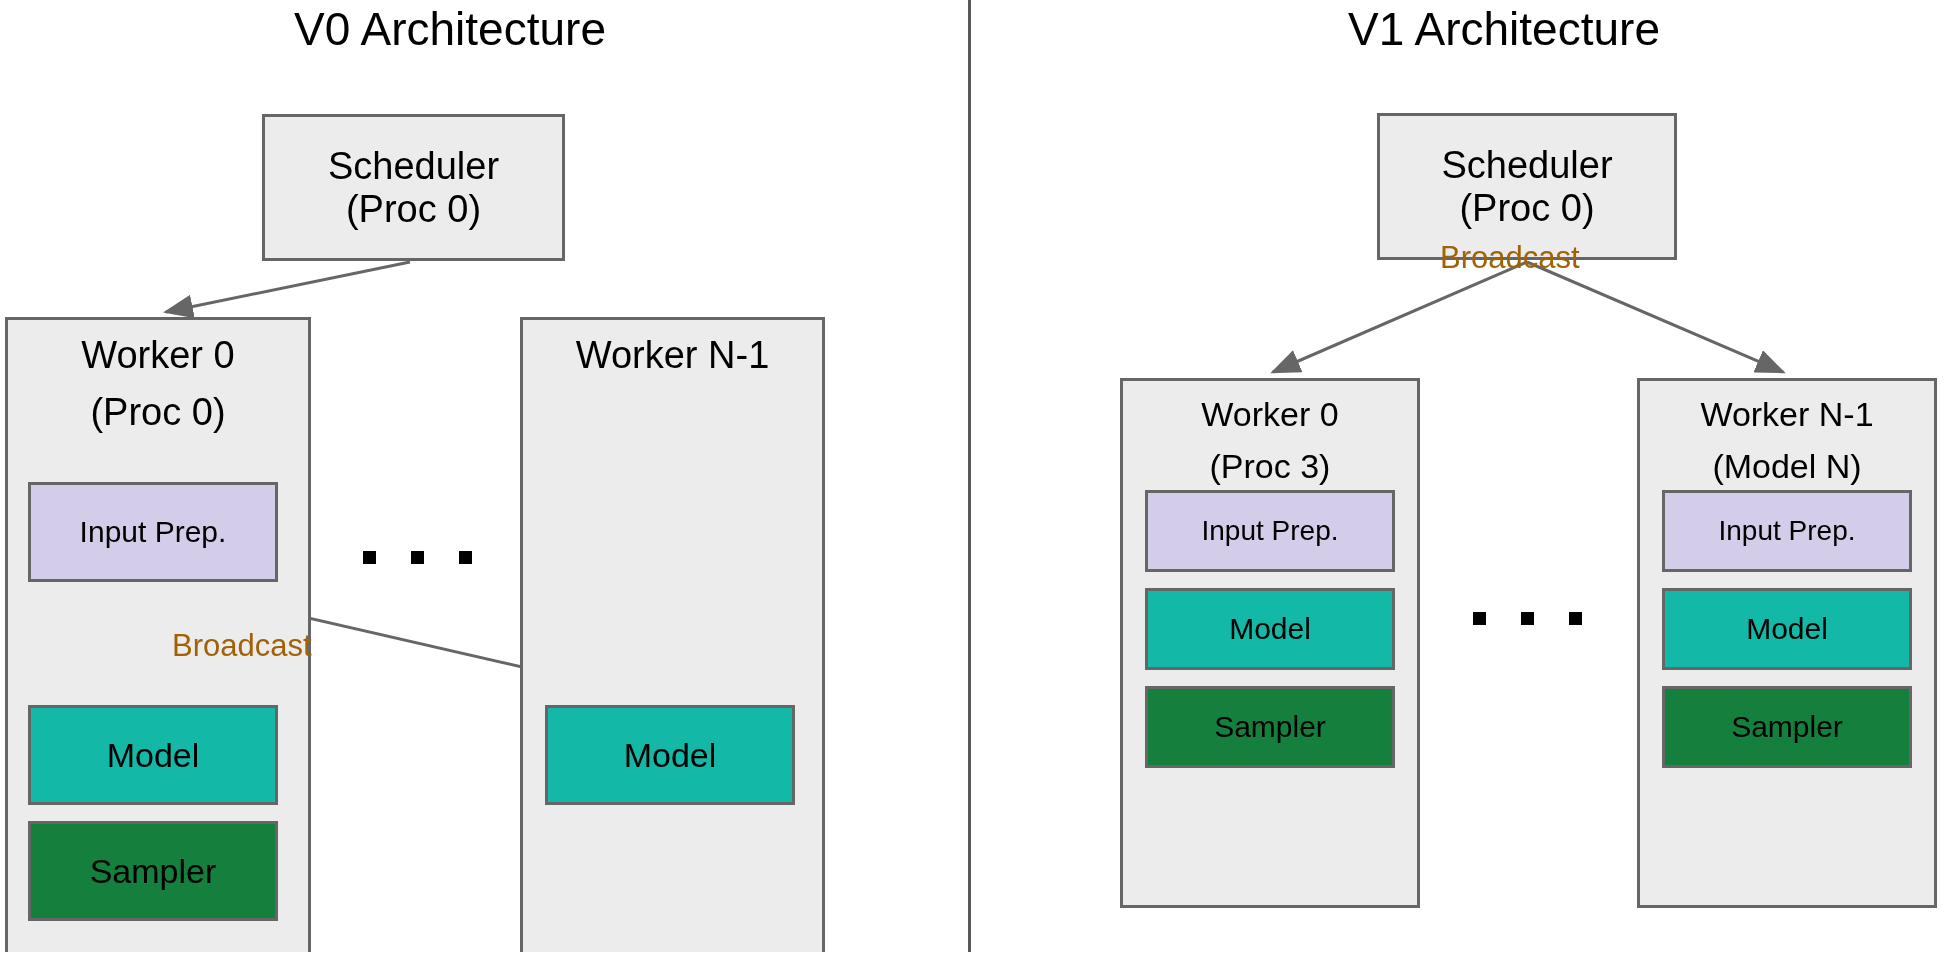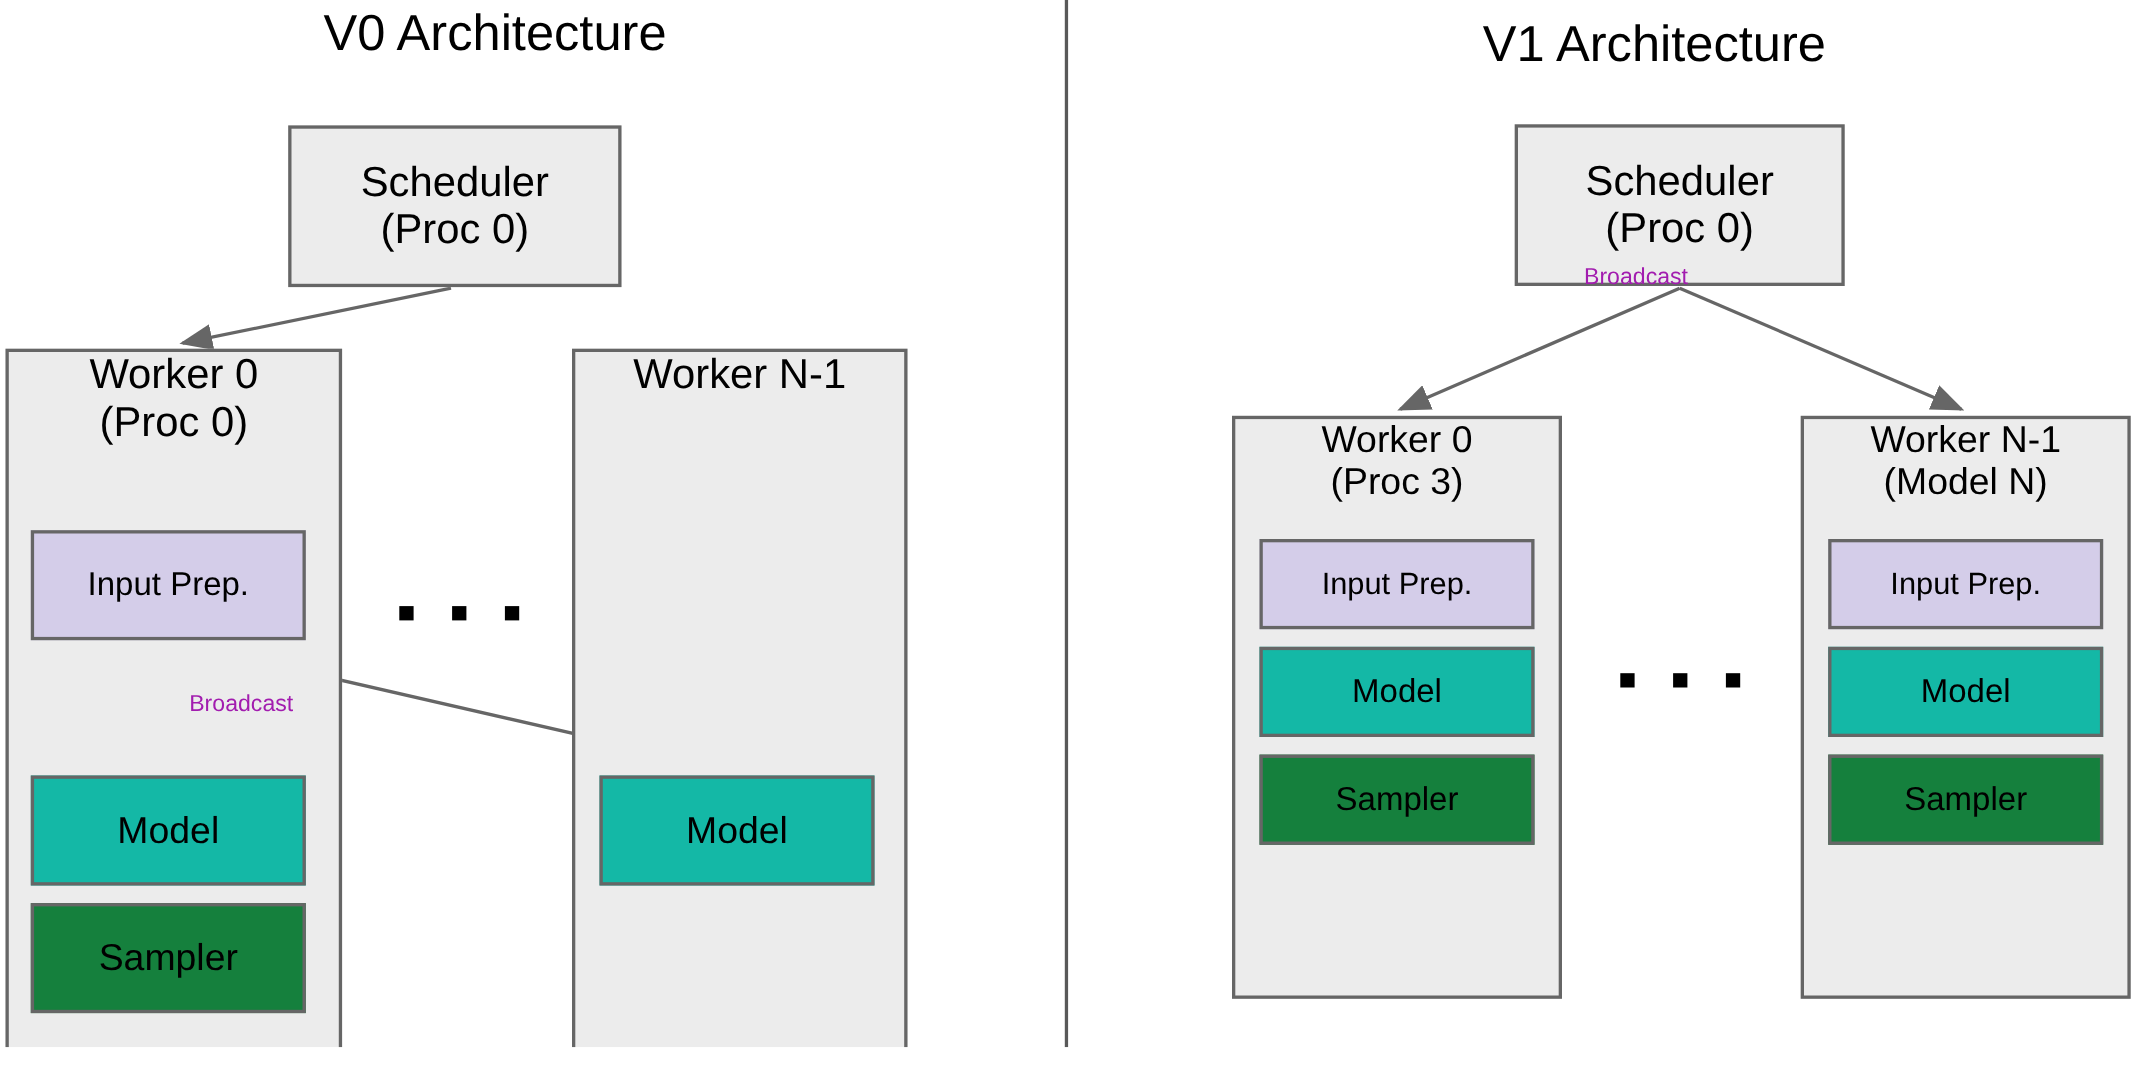--- a/index.html
+++ b/index.html
@@ -48,39 +48,39 @@
 
   .node-label {
     text-align: center;
     line-height: 1.12;
     white-space: pre-line;
     color: #000;
   }
   
   .container > .node-label {
     width: 100%;
-    margin-top: 0;
+    margin-top: 14px;
   }
   
   .leaf {
     justify-content: center;
   }
   .leaf > .node-label {
     width: 100%;
   }
 
   .fs-38 { font-size: 38px; }
   .fs-34 { font-size: 34px; }
   .fs-30 { font-size: 30px; }
   .fs-28 { font-size: 28px; }
 
   .edge-label {
     position: absolute;
-    font-size: 21px;
-    color: #a21caf;
+    font-size: 31px;
+    color: #a16207;
     white-space: nowrap;
     background: transparent;
   }
   .ellipsis {
     position: absolute;
     display: flex;
     align-items: center;
   }
   .ellipsis i {
     display: block;
@@ -154,21 +154,21 @@
     <div class="node-label fs-38">Worker N-1</div>
   </div>
   <div class="node node-yellow leaf" style="left:545px; top:705px; width:250px; height:100px;">
     <div class="node-label fs-34">Model</div>
   </div>
 
   <div class="edge-label" style="left:172px; top:628px;">Broadcast</div>
 
   <div class="divider" style="left:968px; top:0px; width:3px; height:972px;"></div>
 
-  <div class="panel-title" style="left:1054px; top:15px; width:900px;">V1 Architecture</div>
+  <div class="panel-title" style="left:1054px; top:5px; width:900px;">V1 Architecture</div>
 
   <div class="node node-gray leaf" style="left:1377px; top:113px; width:300px; height:147px;">
     <div class="node-label fs-38">Scheduler</div>
     <div class="node-label fs-38">(Proc 0)</div>
   </div>
 
   <div class="edge-label" style="left:1440px; top:240px;">Broadcast</div>
 
   <div class="node node-gray container" style="left:1120px; top:378px; width:300px; height:530px;">
     <div class="node-label fs-34">Worker 0</div>

